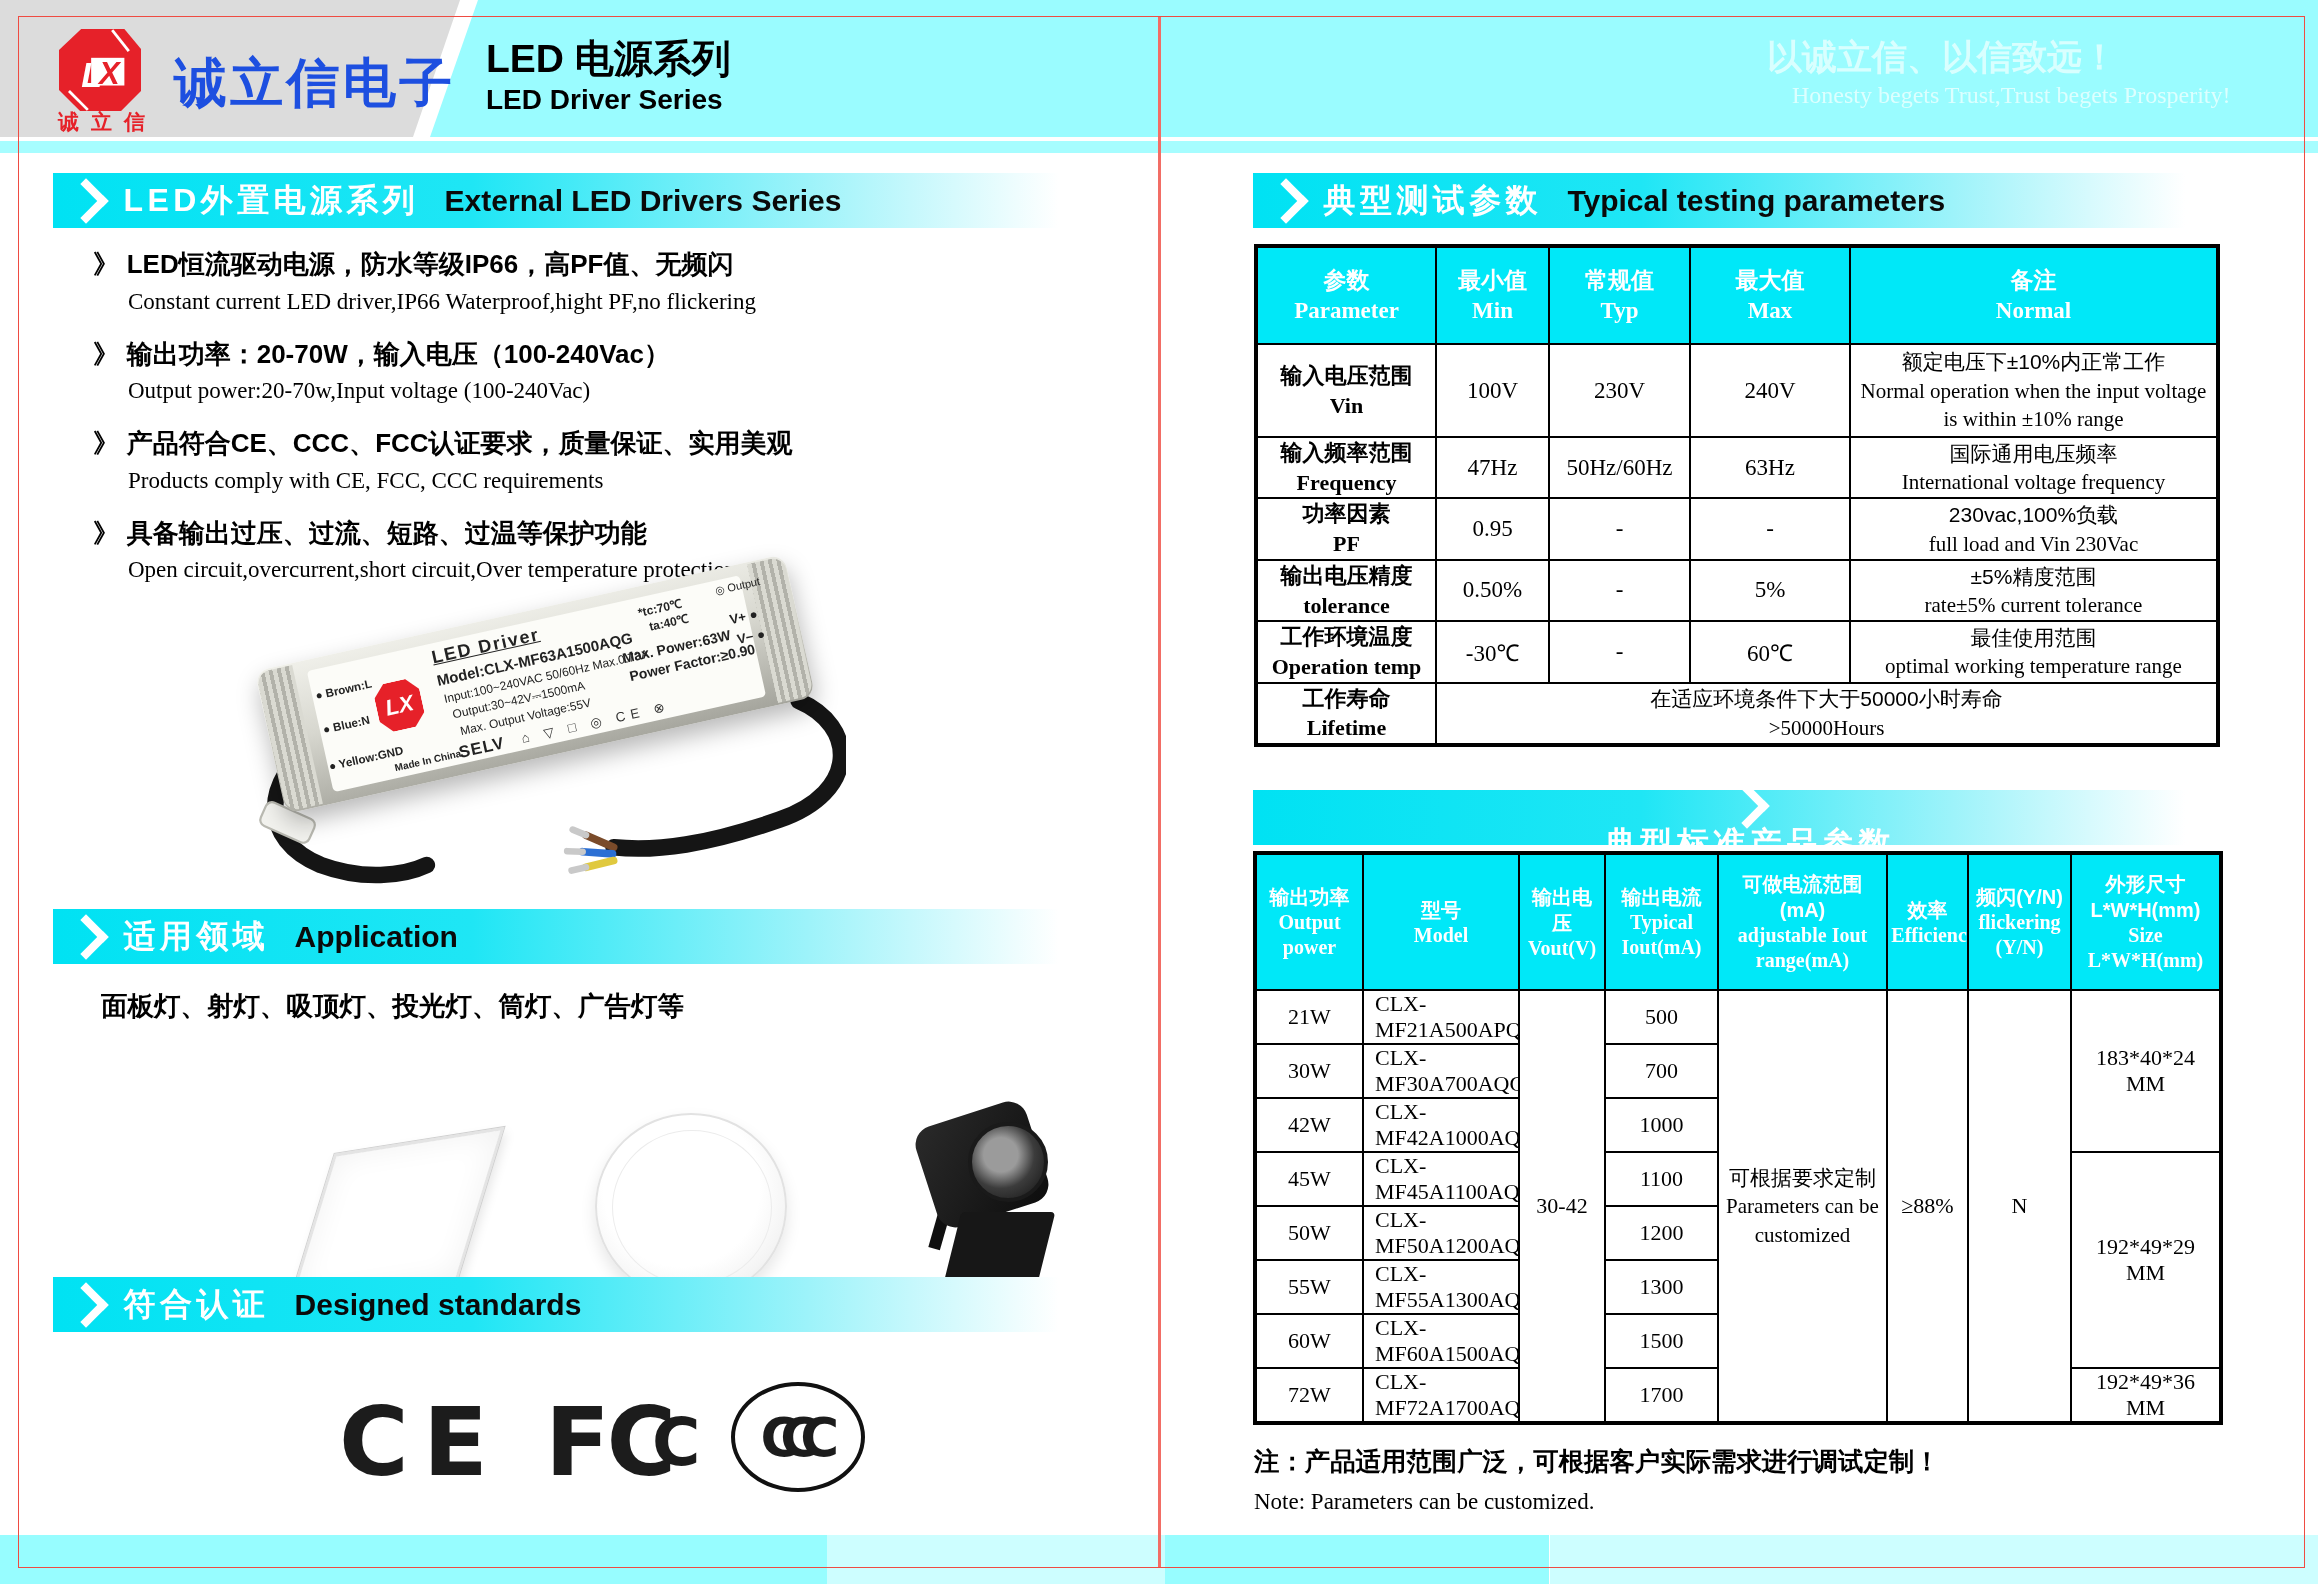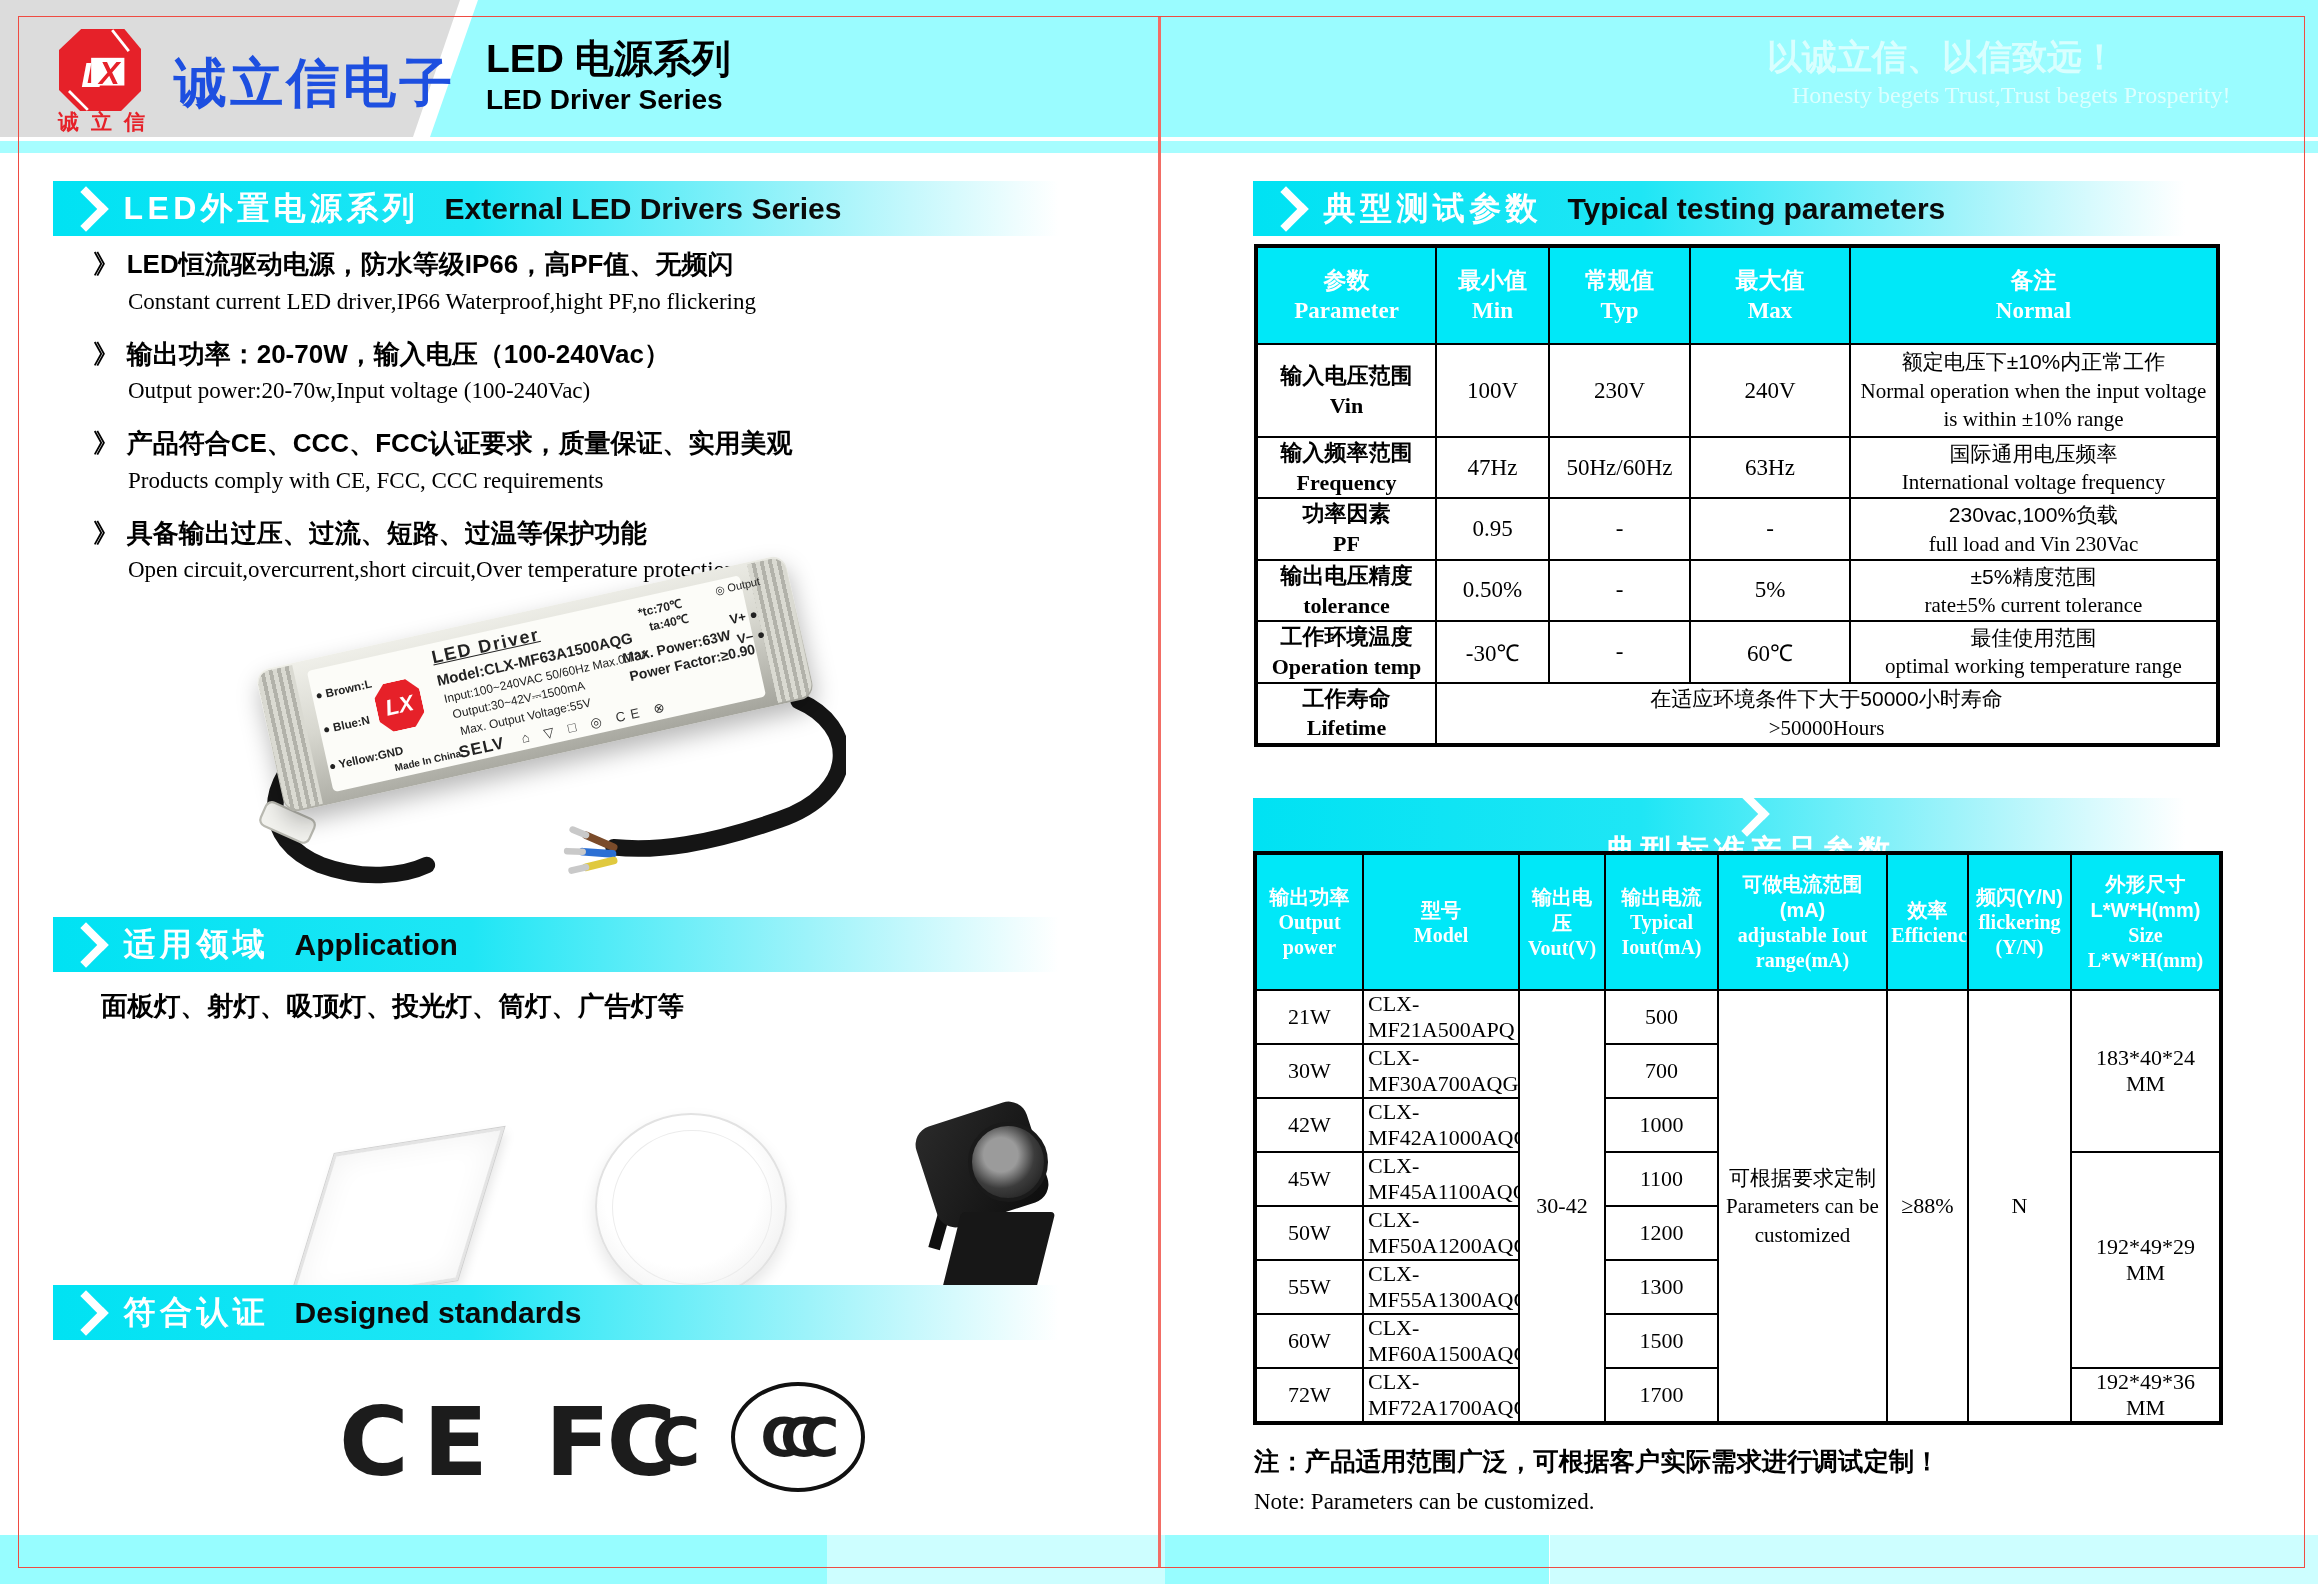--- a/index.html
+++ b/index.html
@@ -30,21 +30,21 @@
                border:1.7px solid #ef4b42;z-index:60;pointer-events:none;}
   #divider{position:absolute;left:1158px;top:15.5px;width:2.8px;height:1551px;background:#f26d65;z-index:55;}
   .foot{position:absolute;top:1535px;height:49px;z-index:40;}
   #foot1{left:0;width:827px;background:#97fdff;}
   #foot2{left:827px;width:339px;background:#cdfeff;}
   #foot3{left:1165px;width:384px;background:#97fdff;}
   #foot4{left:1550px;width:769px;background:#cdfeff;}
 
   
   .banner{position:absolute;height:55px;display:flex;align-items:center;
-          background:linear-gradient(90deg,#00e2f3 0%,#1fe6f5 40%,#9df3fa 72%,#ffffff 96%);margin-top:8px;}
+          background:linear-gradient(90deg,#00e2f3 0%,#1fe6f5 40%,#9df3fa 72%,#ffffff 96%);}
   .banner .chev{width:24px;height:24px;border-top:8.8px solid #ffffff;border-right:8.8px solid #ffffff;
                 transform:rotate(45deg);margin-left:16.6px;flex:none;}
   .banner .zh{color:#ffffff;font-weight:bold;font-size:32px;margin-left:22px;letter-spacing:4.4px;white-space:nowrap;}
   .banner .en{color:#0a0a0a;font-weight:bold;font-size:30px;margin-left:25.4px;white-space:nowrap;}
 
   
   #bullets{position:absolute;left:93px;top:247px;width:1012px;}
   .bullet{margin-bottom:22px;}
   .bullet .zh{font-size:26px;font-weight:bold;color:#000;}
   .bullet .zh .mark{font-weight:bold;margin-right:7.7px;}
@@ -127,21 +127,21 @@
   .th-zh{font-size:23px;line-height:1.35;}
   .th-en{font-size:23px;line-height:1.3;font-family:"Liberation Serif",serif;}
   #table2 .th-zh{font-size:20px;line-height:1.3;}
   #table2 .th-en{font-size:20px;line-height:1.25;}
   .pname-zh{font-size:22px;font-weight:bold;line-height:1.4;color:#000;}
   .pname-en{font-size:22px;font-weight:bold;line-height:1.3;color:#000;font-family:"Liberation Serif",serif;}
   .val{font-size:23px;color:#000;font-family:"Liberation Serif",serif;}
   .rmk-zh{font-size:21px;color:#000;line-height:1.4;}
   .rmk-en{font-size:21px;color:#000;line-height:1.35;font-family:"Liberation Serif",serif;}
   #table2 td{font-size:22px;}
-  .model{font-size:19.4px;text-align:left;padding-left:4px;font-family:"Liberation Serif",serif;}
+  .model{font-size:19.4px;text-align:left;padding-left:11px;font-family:"Liberation Serif",serif;}
   .num{font-family:"Liberation Serif",serif;}
   .sizecell{font-size:20.5px;font-family:"Liberation Serif",serif;}
 
   #note-zh{position:absolute;left:1254px;top:1445px;font-size:25.4px;font-weight:bold;color:#000;}
   #note-en{position:absolute;left:1254px;top:1489px;font-size:23px;color:#000;
            font-family:"Liberation Serif",serif;}
 </style>
 </head>
 <body>
 

